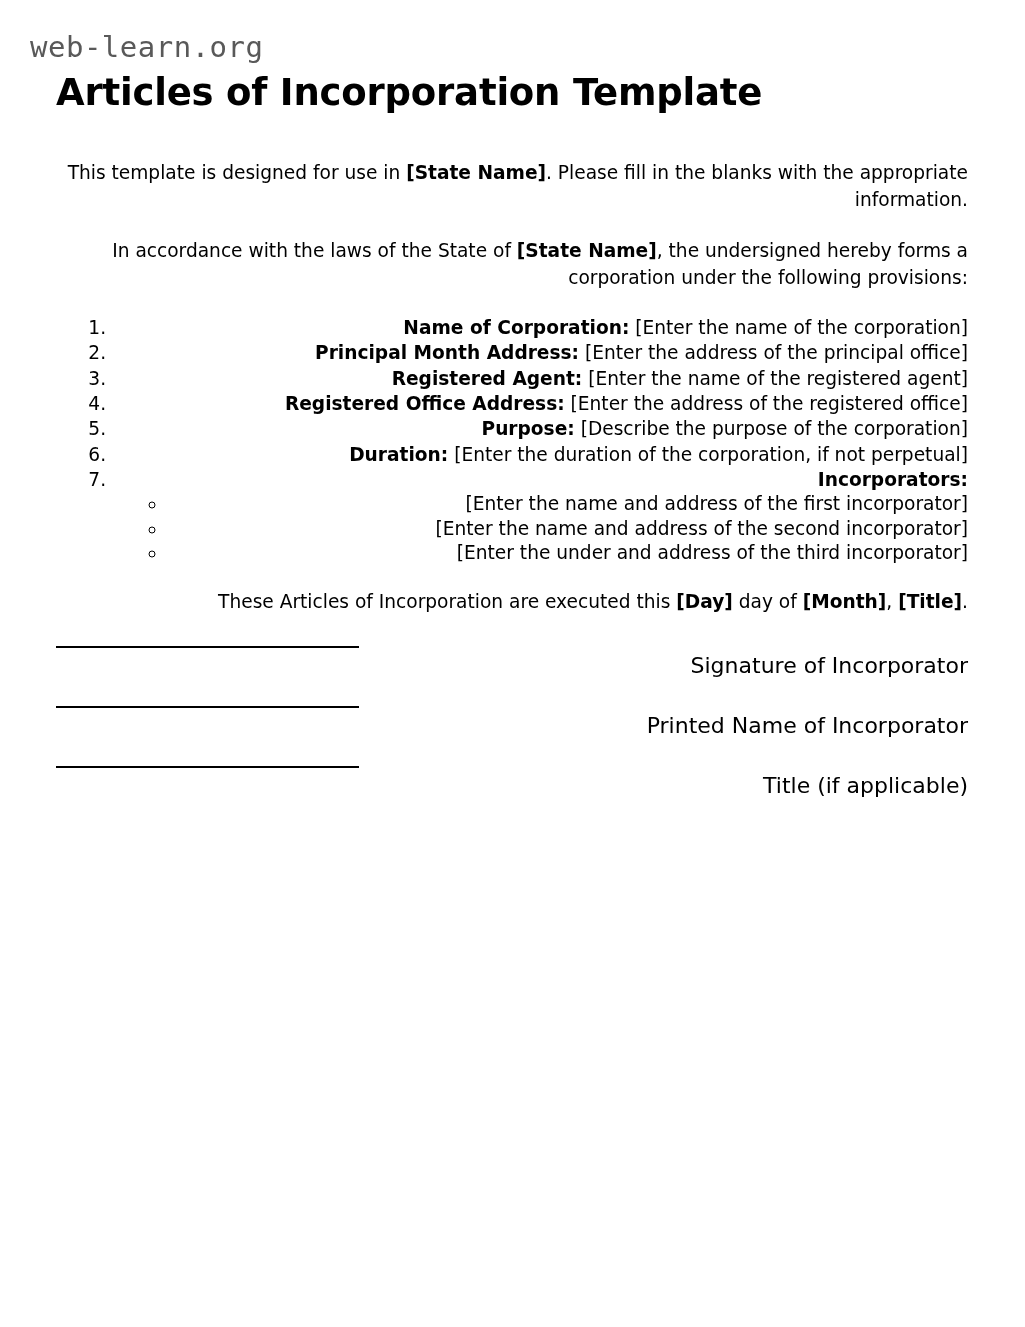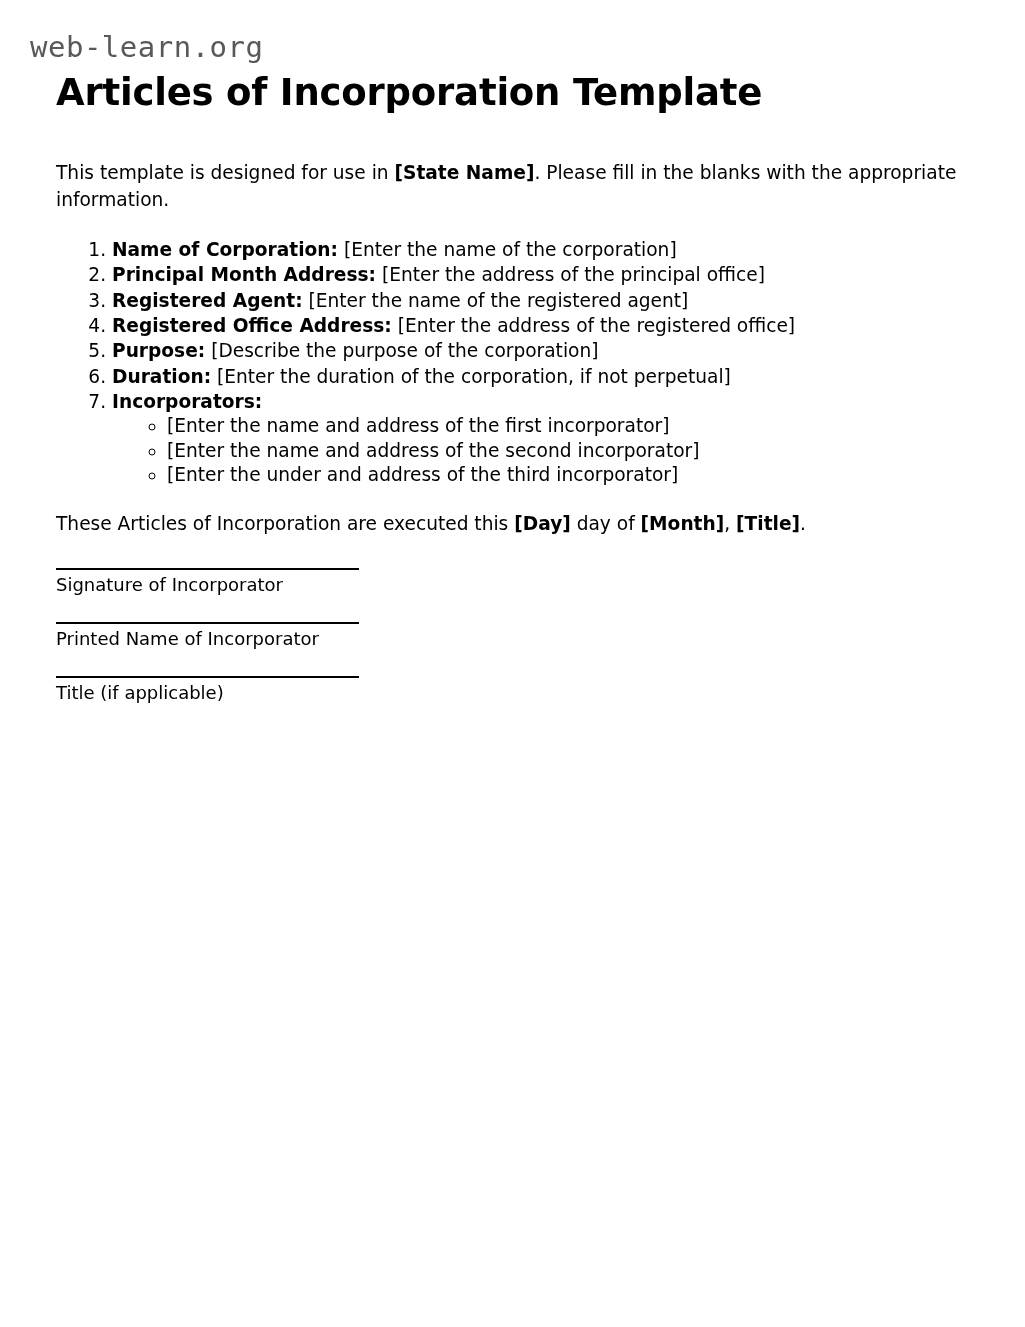--- a/index.html
+++ b/index.html
@@ -17,20 +17,21 @@
     overflow: hidden;
   }
 
   .page {
     position: relative;
     width: 1025px;
     height: 1327px;
     box-sizing: border-box;
     padding: 0;
     background: #ffffff;
+    text-align: right;
   }
 
   
   .watermark {
     position: absolute;
     left: 30px;
     top: 33px;
     font-family: "DejaVu Sans Mono", "Liberation Mono", monospace;
     font-size: 29px;
     line-height: 1;
@@ -107,38 +108,39 @@
   }
   .sig-group:last-child { margin-bottom: 0; }
 
   .sig-rule {
     width: 303px;
     height: 0;
     border-top: 2px solid #000000;
     margin: 0 0 2px 0;
   }
   .sig-caption {
-    font-size: 18px;
+    font-size: 22px;
     line-height: 1.45;
     margin: 0;
   }
 </style>
 </head>
 <body>
 
 <div class="page">
 
   <div class="watermark">web-learn.org</div>
 
   <h1 class="doc-title">Articles of Incorporation Template</h1>
 
   <div class="content">
 
     <p class="para"><span>This template is designed for use in </span><b class="bold">[State Name]</b><span>. Please fill in the blanks with the appropriate information.</span></p>
 
+    <p class="para"><span>In accordance with the laws of the State of </span><b class="bold">[State Name]</b><span>, the undersigned hereby forms a corporation under the following provisions:</span></p>
 
     <ol class="provisions">
       <li><b class="bold">Name of Corporation:</b><span> [Enter the name of the corporation]</span></li>
       <li><b class="bold">Principal Month Address:</b><span> [Enter the address of the principal office]</span></li>
       <li><b class="bold">Registered Agent:</b><span> [Enter the name of the registered agent]</span></li>
       <li><b class="bold">Registered Office Address:</b><span> [Enter the address of the registered office]</span></li>
       <li><b class="bold">Purpose:</b><span> [Describe the purpose of the corporation]</span></li>
       <li><b class="bold">Duration:</b><span> [Enter the duration of the corporation, if not perpetual]</span></li>
       <li><b class="bold">Incorporators:</b>
         <ul class="incorporators">

